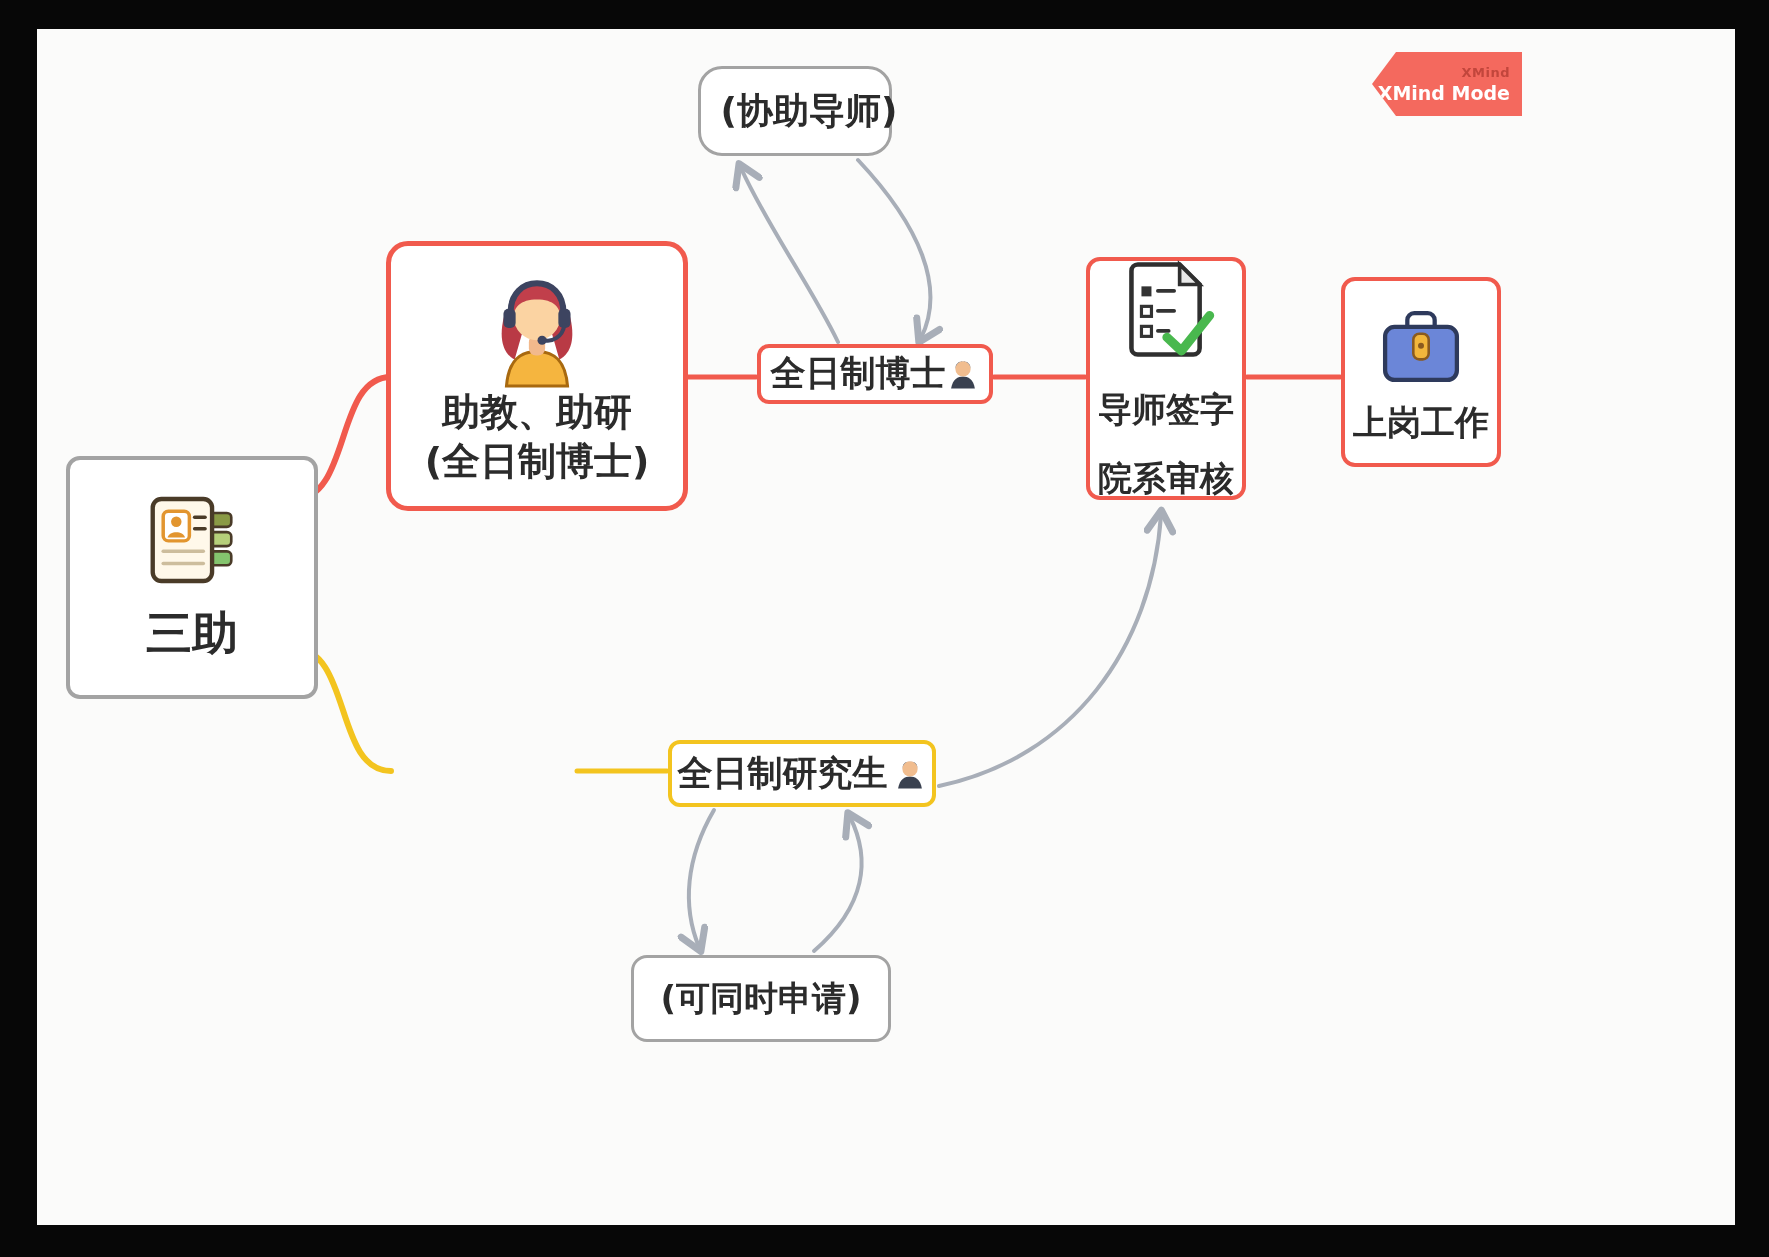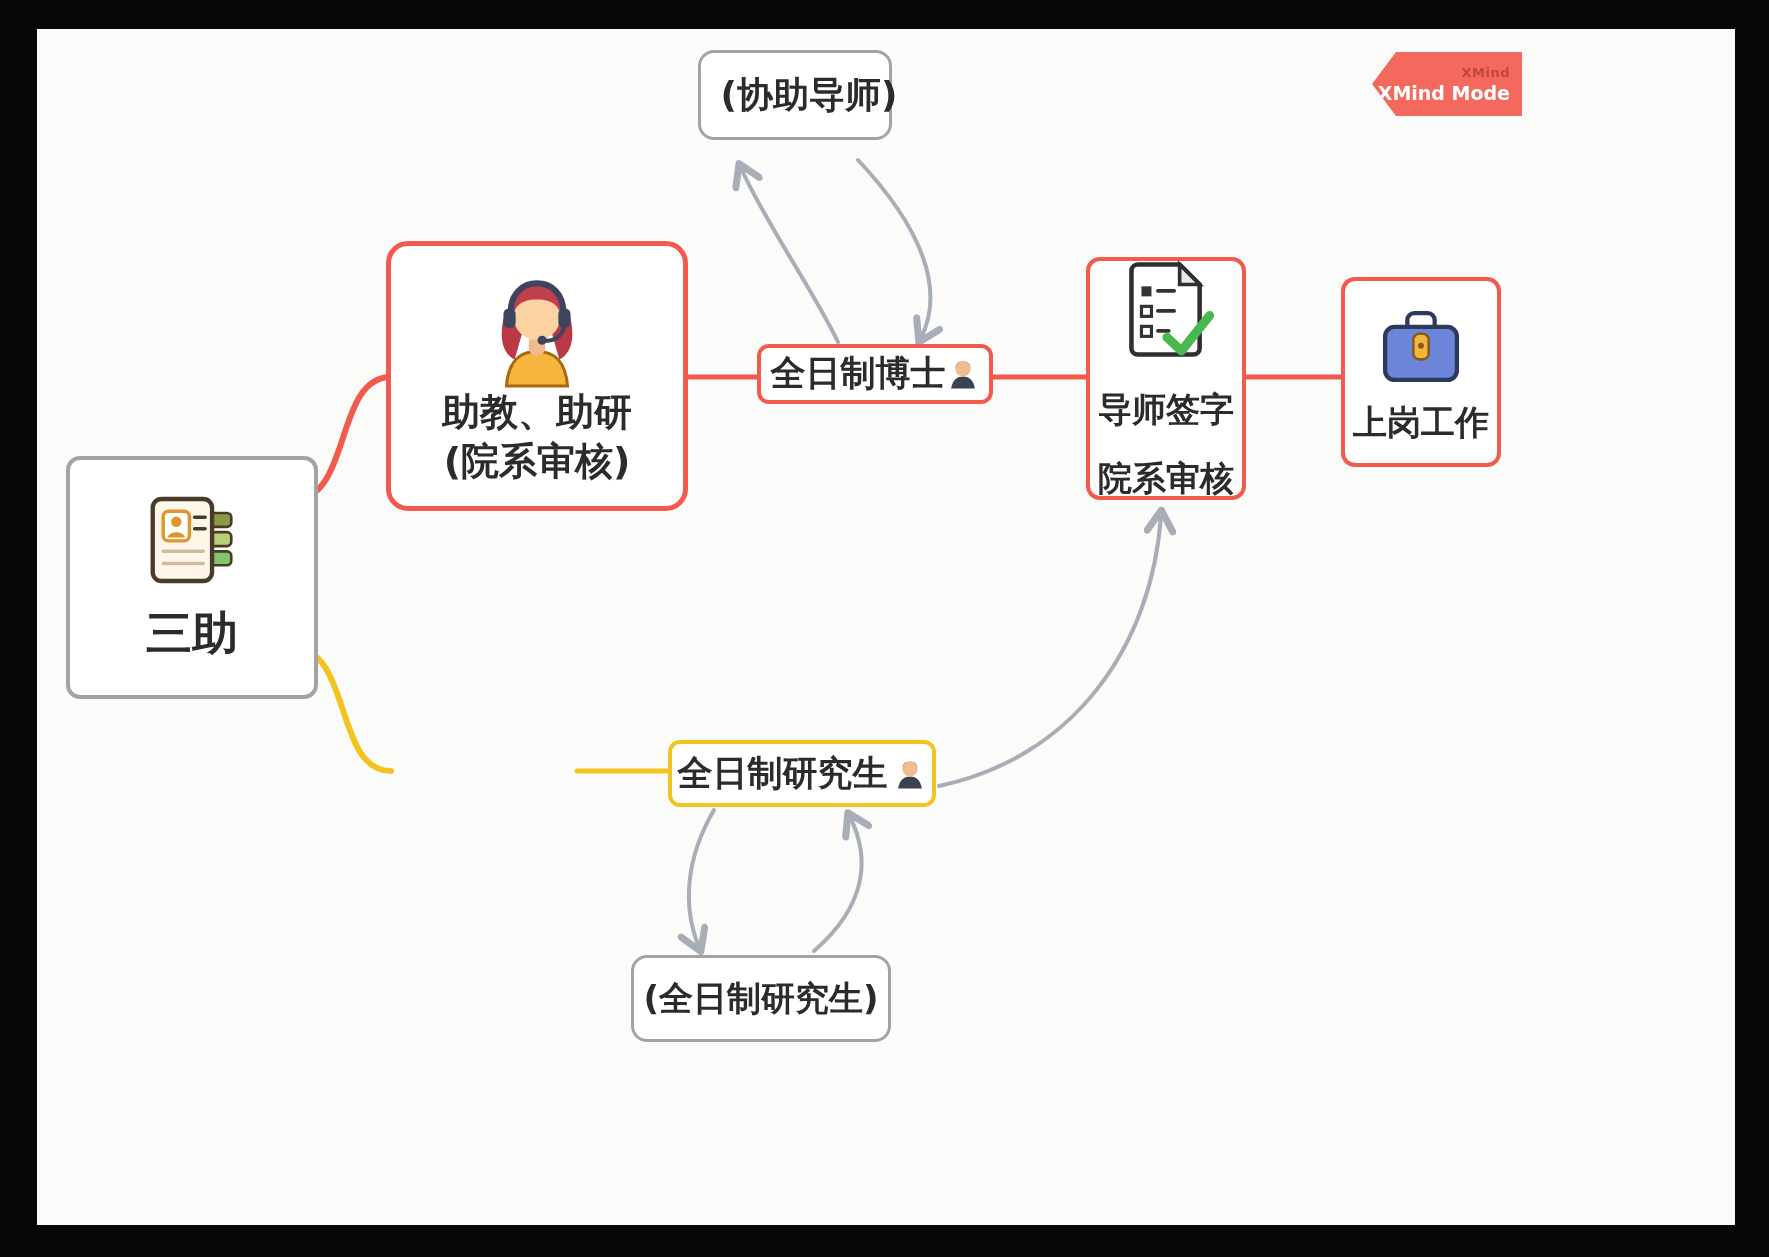--- a/index.html
+++ b/index.html
@@ -31,21 +31,21 @@
     text-align:center;
   }
   .node .label { font-weight:bold; line-height:1.3; white-space:nowrap; }
 
   .node-root   { left:66px;  top:456px; width:252px; height:243px; border:4px solid var(--gray-border,#a3a3a3); border-radius:14px; gap:16px; }
   .node-root .label { font-size:46px; }
 
   .node-ta     { left:386px; top:241px; width:302px; height:270px; border:5px solid var(--red,#f15a4d); border-radius:22px; gap:0; }
   .node-ta .label { font-size:38px; }
 
-  .node-sup    { left:698px; top:50px;  width:194px; height:90px;  border:3px solid var(--gray-border,#a3a3a3); border-radius:16px;padding-left:28px; }
+  .node-sup    { left:698px; top:66px;  width:194px; height:90px;  border:3px solid var(--gray-border,#a3a3a3); border-radius:24px;padding-left:28px; }
   .node-sup .label { font-size:36px; font-weight:600; }
 
   .node-phd    { left:757px; top:344px; width:236px; height:60px;  border:4px solid var(--red,#f15a4d); border-radius:12px; flex-direction:row; }
   .node-phd .label { font-size:35px; }
 
   .node-review { left:1086px; top:257px; width:160px; height:243px; border:4px solid var(--red,#f15a4d); border-radius:14px; gap:24px; }
   .node-review .label { font-size:34px; font-weight:600; }
 
   .node-work   { left:1341px; top:277px; width:160px; height:190px; border:4px solid var(--red,#f15a4d); border-radius:14px; gap:12px; }
   .node-work .label { font-size:34px; font-weight:600; }
@@ -130,21 +130,21 @@
         <circle cx="60" cy="50" r="23" fill="#fbd3a2"></circle>
         <path d="M36 56 C30 28 48 18 60 18 C72 18 90 28 84 56 C84 40 76 33 60 33 C44 33 36 40 36 56 Z" fill="#c13f4b"></path>
         <path d="M34 46 C34 27 46 17 60 17 C74 17 86 27 86 46" fill="none" stroke="#3d4460" stroke-width="6" stroke-linecap="round"></path>
         <rect x="27" y="42" width="12" height="19" rx="5" fill="#3d4460"></rect>
         <rect x="81" y="42" width="12" height="19" rx="5" fill="#3d4460"></rect>
         <path d="M87 58 C85 70 75 75 67 73" fill="none" stroke="#3d4460" stroke-width="4" stroke-linecap="round"></path>
         <circle cx="65" cy="73" r="4.5" fill="#3d4460"></circle>
       </svg>
     </span>
     <span class="label">助教、助研</span>
-    <span class="label">(院系审核)</span>
+    <span class="label">(全日制博士)</span>
   </div>
 
   <div class="node node-sup">
     <span class="label">(协助导师)</span>
   </div>
 
   <div class="node node-phd">
     <span class="label">全日制博士</span>
     <span class="icon">
       <svg width="34" height="34" viewBox="0 0 40 40">
@@ -191,21 +191,21 @@
     <span class="icon">
       <svg width="34" height="34" viewBox="0 0 40 40">
         <path d="M6 37 C8 26 14 23 20 23 C26 23 32 26 34 37 Z" fill="#3a4150"></path>
         <circle cx="20" cy="14" r="9" fill="#f1bd8f"></circle>
         <path d="M11 14 A9 9 0 0 1 29 14 C29 8 25 5 20 5 C15 5 11 8 11 14 Z" fill="#2d3340"></path>
       </svg>
     </span>
   </div>
 
   <div class="node node-emp">
-    <span class="label">(全日制研究生)</span>
+    <span class="label">(可同时申请)</span>
   </div>
 
   <div class="badge">
     <span class="brand">XMind</span>
     <span class="mode">XMind Mode</span>
   </div>
 
 </div>
 
 </body></html>

